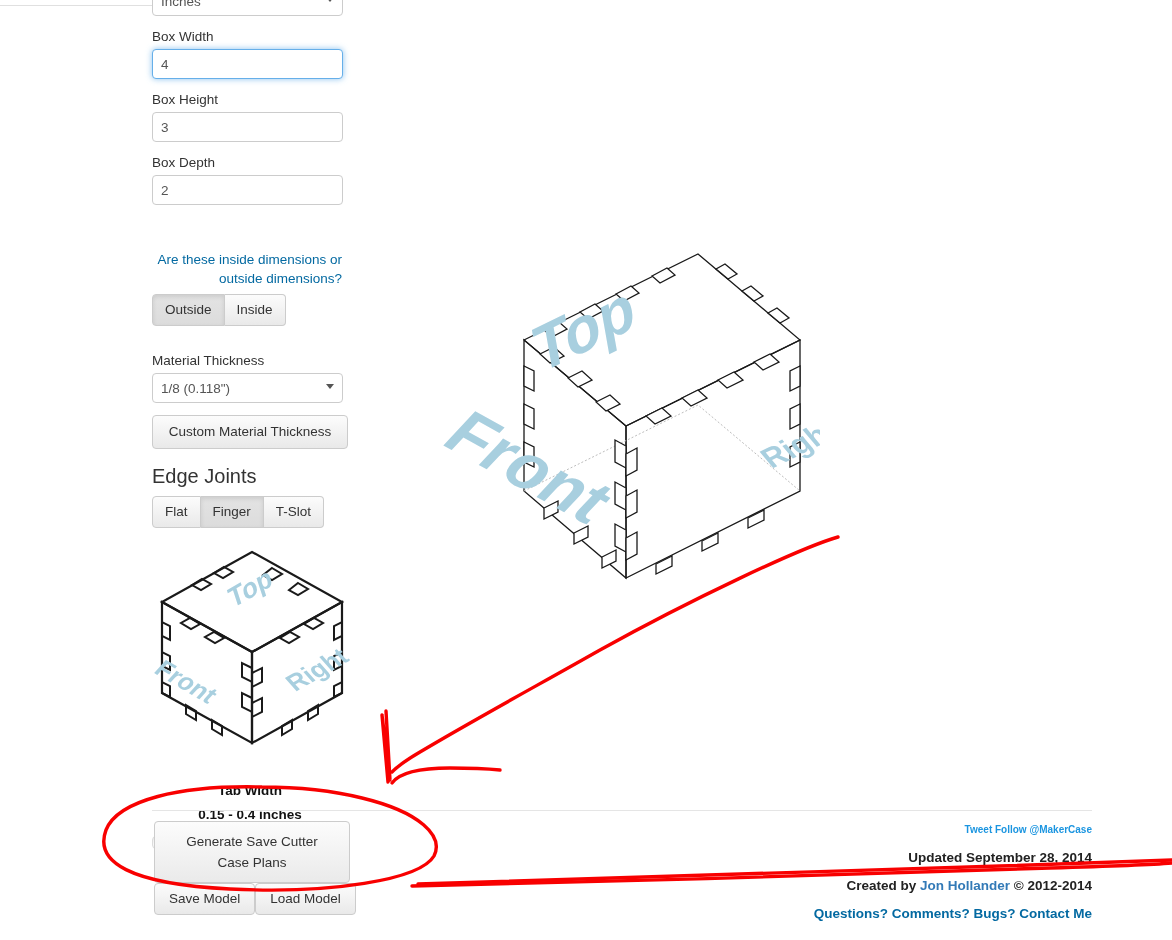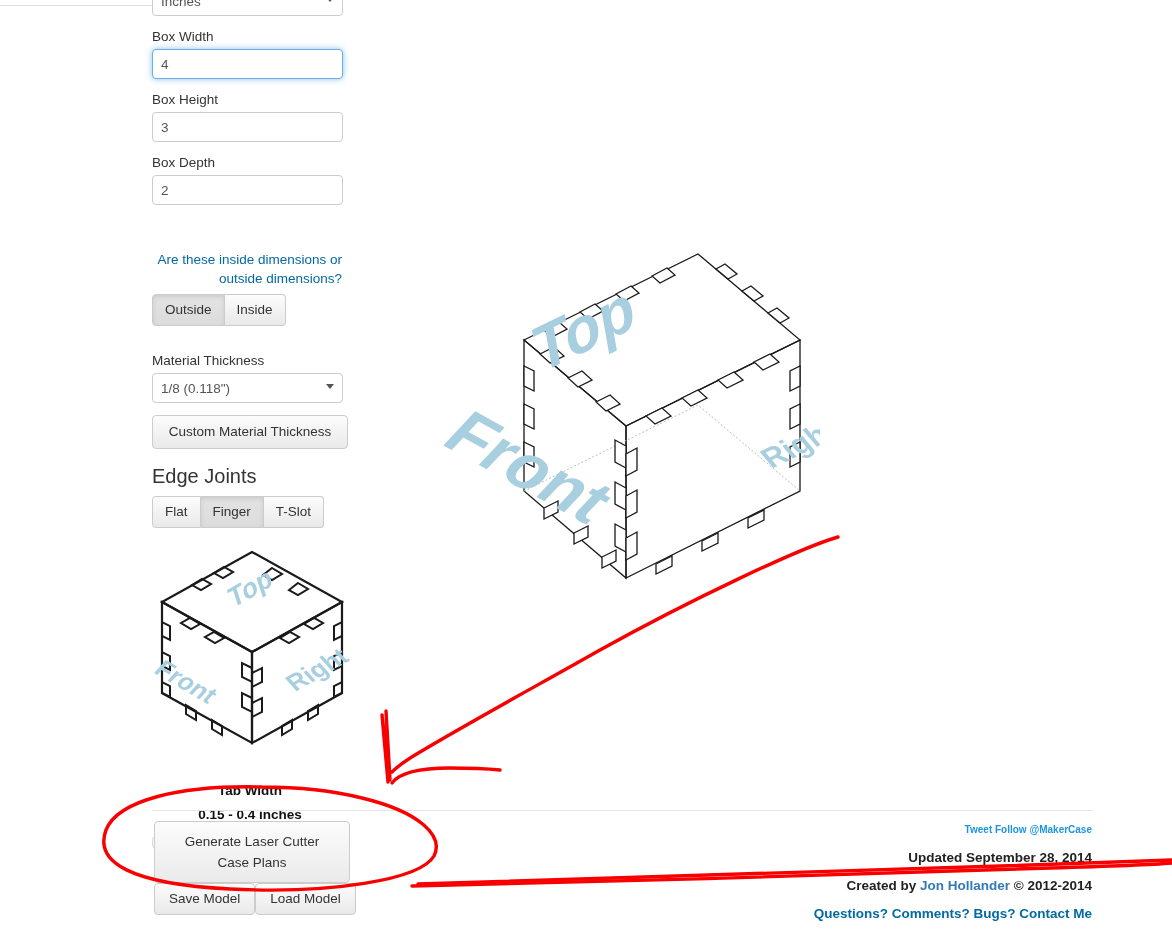--- a/index.html
+++ b/index.html
@@ -332,21 +332,21 @@
 
     <div class="slider">
       <div class="slider-track"></div>
       <div class="slider-handle" style="left: 90px;"></div>
     </div>
   </div>
 
   <div class="divider"></div>
 
   <button class="gen-btn">
-    <span>Generate Laser Cutter</span><br>
+    <span>Generate Save Cutter</span><br>
     <span>Case Plans</span>
   </button>
 
   <div class="save-load">
     <button class="btn">Save Model</button>
     <button class="btn">Load Model</button>
   </div>
 
   <div class="big-box">
     <svg width="380" height="340" viewBox="0 0 380 340">

